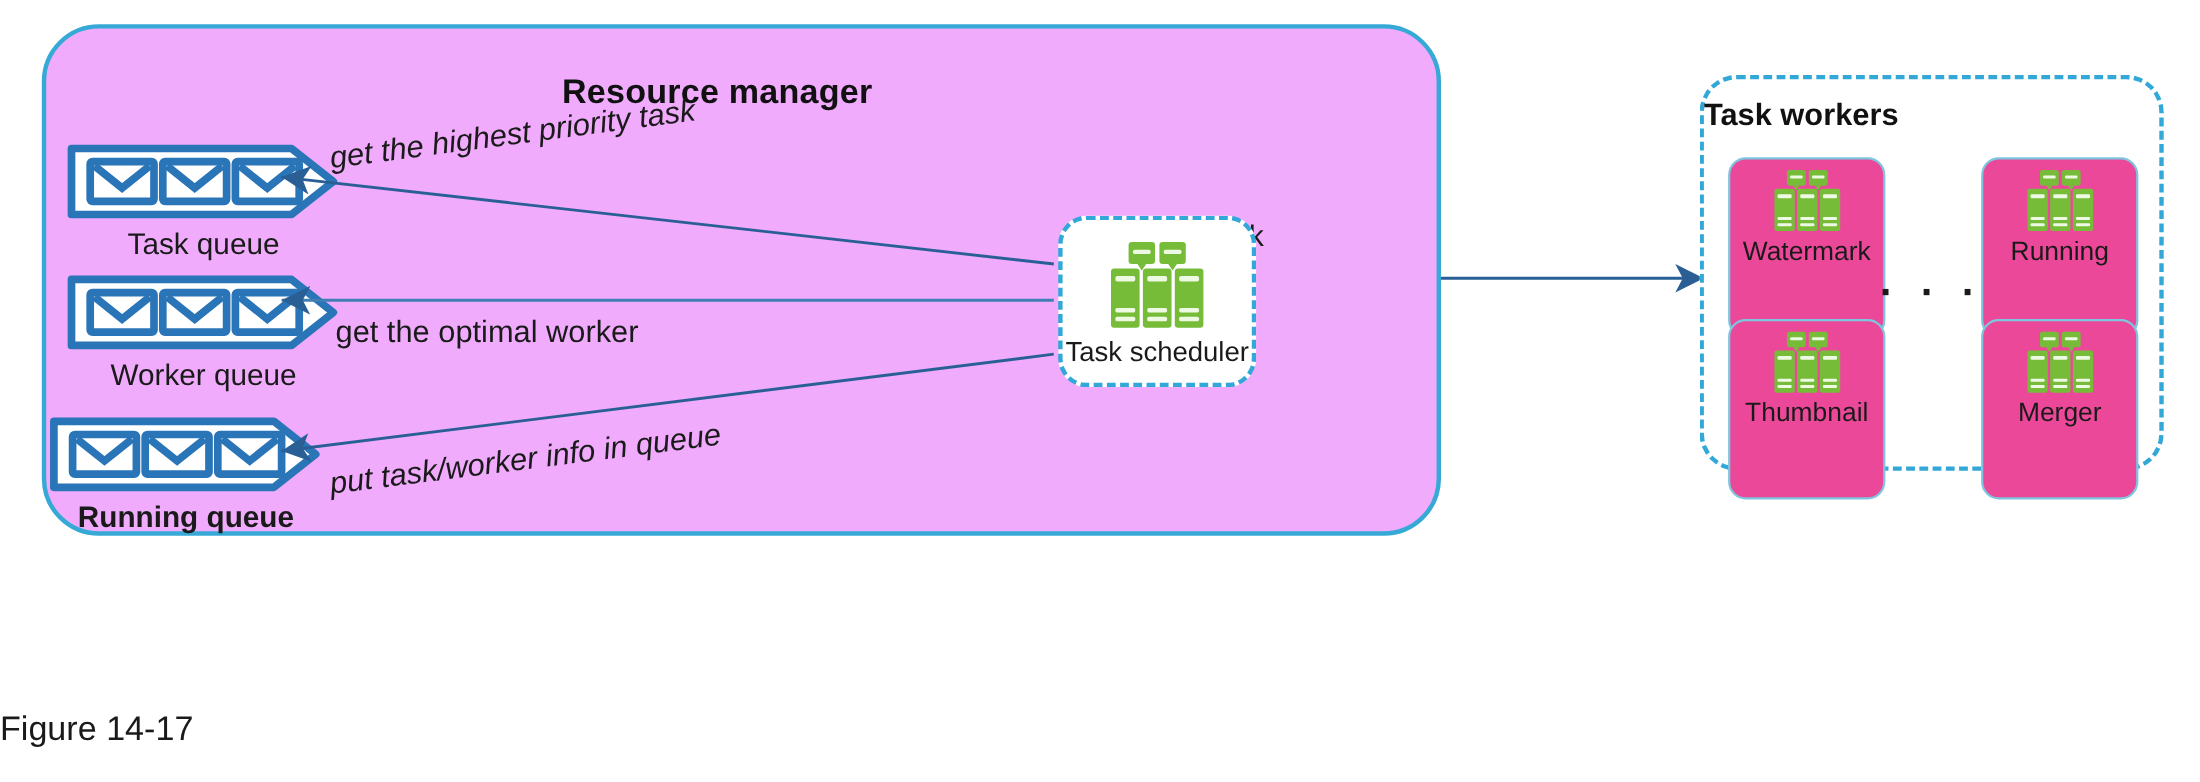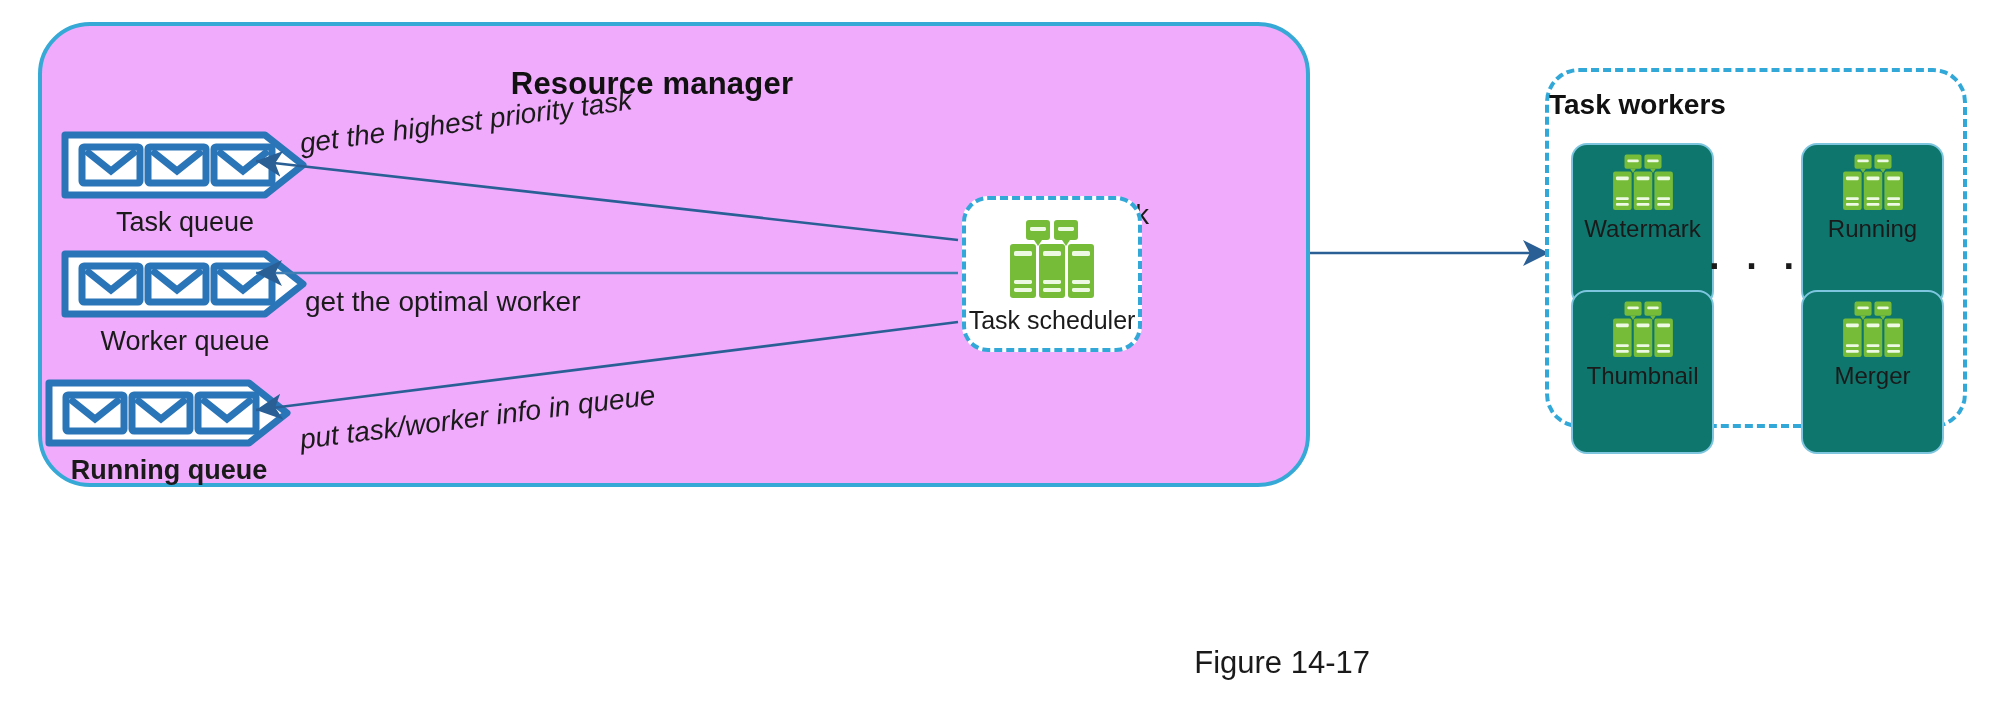--- a/index.html
+++ b/index.html
@@ -131,21 +131,21 @@
     font-weight: bold;
     color: #111111;
   }
   .worker-card {
     position: absolute;
     width: 143px;
     height: 164px;
     border: 2px solid #7ec6e0;
     border-radius: 16px;
     box-sizing: border-box;
-    background: #0f766e;
+    background: #ec4899;
     display: flex;
     flex-direction: column;
     align-items: center;
     justify-content: flex-start;
     padding-top: 8px;
   }
   .worker-label {
     font-size: 24px;
     color: #1a1a1a;
     margin-top: 2px;
@@ -167,21 +167,21 @@
     color: #1a1a1a;
     line-height: 22px;
   }
 
   
   .caption {
     position: absolute;
     left: 0;
     top: 645px;
     width: 1370px;
-    text-align: right;
+    text-align: left;
     font-size: 31px;
     color: #1a1a1a;
   }
 </style>
 </head>
 <body>
 
 <div id="stage">
 
   <div class="rm-panel">

